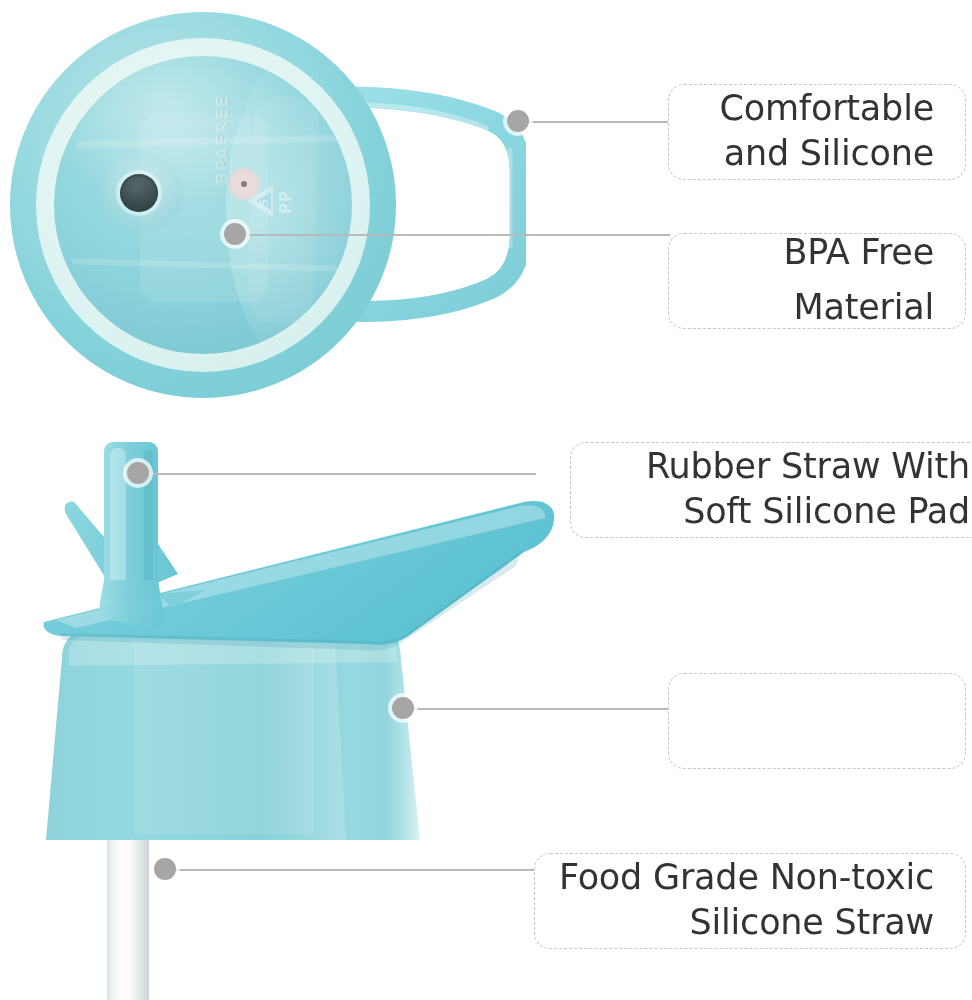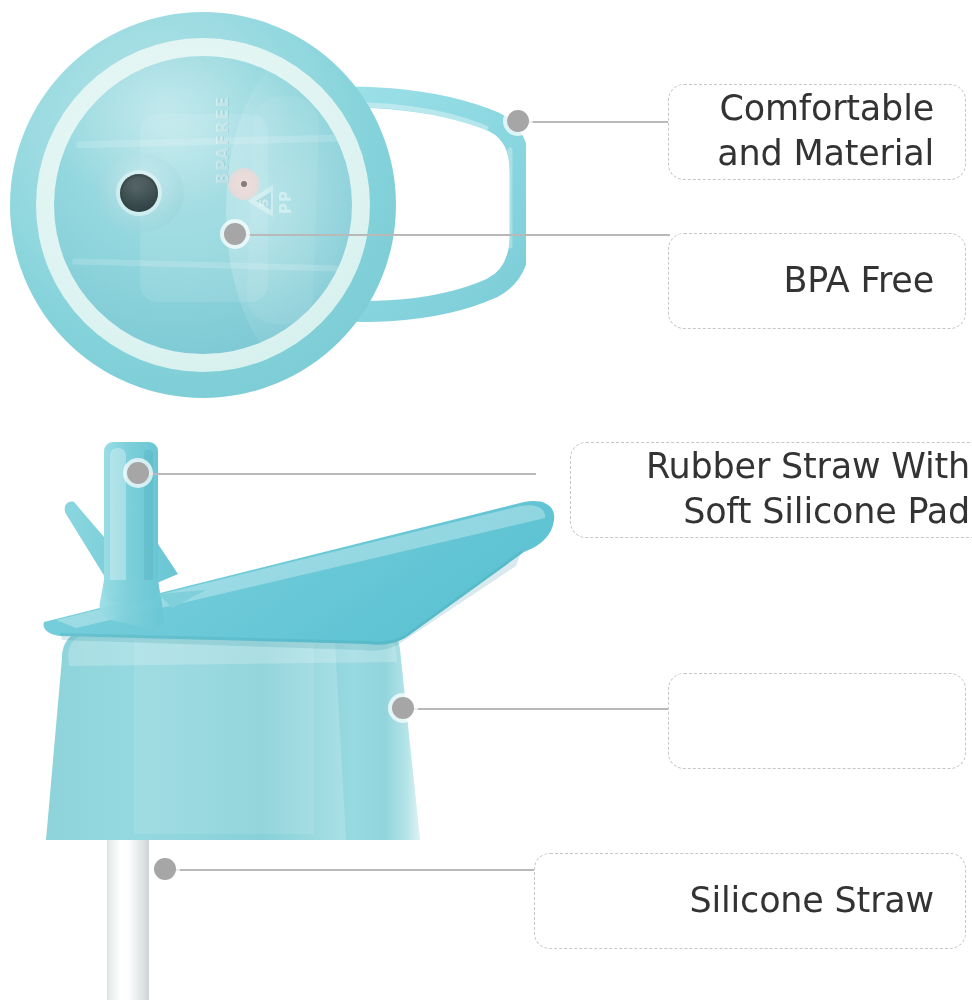--- a/index.html
+++ b/index.html
@@ -398,32 +398,34 @@
   <div class="leader l5"></div>
 
   <div class="dot d1"></div>
   <div class="dot d2"></div>
   <div class="dot d3"></div>
   <div class="dot d4"></div>
   <div class="dot d5"></div>
 
   <div class="callout c1">
     <div class="line">Comfortable</div>
-    <div class="line">and Material</div>
+    <div class="line">and Silicone</div>
   </div>
 
   <div class="callout c2">
     <div class="line">BPA Free</div>
+    <div class="line">Material</div>
   </div>
 
   <div class="callout c3">
     <div class="line">Rubber Straw With</div>
     <div class="line">Soft Silicone Pad</div>
   </div>
 
   <div class="callout c4">
   </div>
 
   <div class="callout c5">
+    <div class="line">Food Grade Non-toxic</div>
     <div class="line">Silicone Straw</div>
   </div>
 
 </div>
 
 </body></html>

